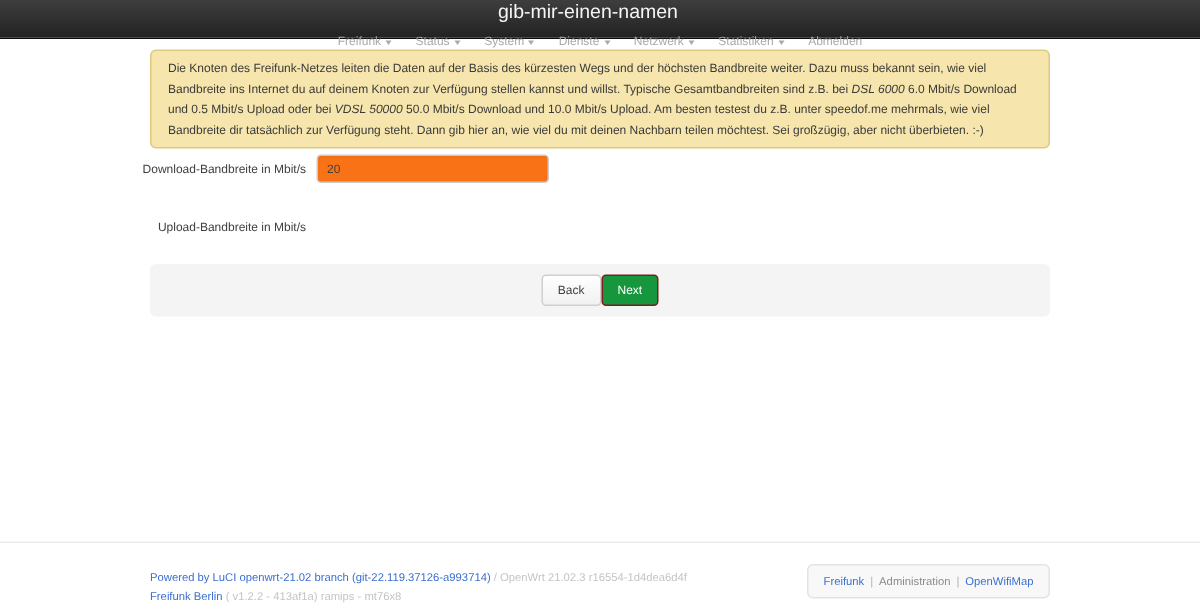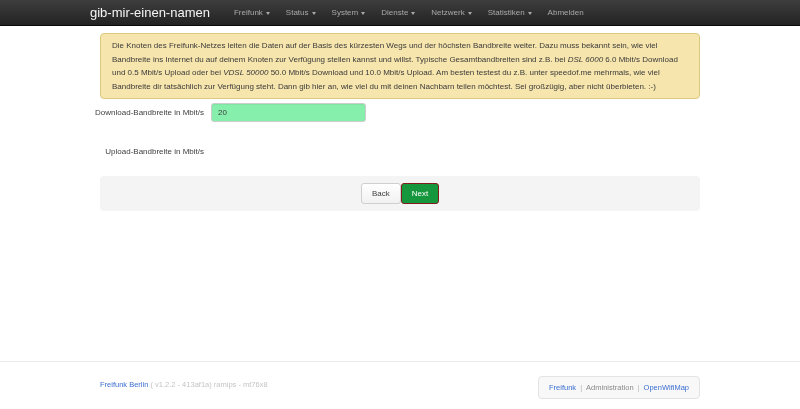--- a/index.html
+++ b/index.html
@@ -13,21 +13,21 @@
 
   
   .navbar {
     height: 26px;
     background: linear-gradient(var(--navbar-top, #3e3e3e), var(--navbar-bottom, #222222));
     border-bottom: 1px solid #0a0a0a;
     display: flex; align-items: stretch;
   }
   .navbar-inner {
     width: 620px; margin: 0 auto;
-    display: flex; align-items: center;
+    display: flex; align-items: center; flex-direction: column;
   }
   .brand {
     color: #f5f5f5; font-size: 13px; font-weight: 400;
     margin-right: 16px; white-space: nowrap; cursor: pointer;
   }
   .nav-menu { display: flex; align-items: center; height: 100%; }
   .nav-item {
     display: flex; align-items: center; gap: 3px;
     padding: 0 8px; height: 26px;
     color: #a9a9a9; font-size: 8px; cursor: pointer; white-space: nowrap;
@@ -64,21 +64,21 @@
   .form-label {
     justify-self: end;
     white-space: nowrap;
     font-size: 8px; color: #404040;
   }
   .text-input {
     width: 155px; height: 19px;
     border: 1px solid #ccc; border-radius: 3px;
     padding: 0 6px; font-size: 8px; color: #404040;
     font-family: "Liberation Sans", sans-serif;
-    background: #86efac;
+    background: #f97316;
     box-shadow: inset 0 1px 1px rgba(0,0,0,0.05);
     outline: none;
   }
 
   
   .actions {
     margin-top: 20px;
     background: #f4f4f4;
     border-radius: 4px;
     padding: 7px 8px;
@@ -180,20 +180,23 @@
     <button class="btn btn-back">Back</button>
     <button class="btn btn-next">Next</button>
   </div>
 
 </main>
 
 <footer class="footer">
   <div class="footer-inner">
     <div class="footer-left">
       <div>
+        <a class="link">Powered by LuCI openwrt-21.02 branch (git-22.119.37126-a993714)</a><span class="muted"> / OpenWrt 21.02.3 r16554-1d4dea6d4f</span>
+      </div>
+      <div>
         <a class="link">Freifunk Berlin</a><span class="muted"> ( v1.2.2 - 413af1a) ramips - mt76x8</span>
       </div>
     </div>
     <nav class="footer-nav">
       <a class="link">Freifunk</a>
       <span class="sep">|</span>
       <a class="current">Administration</a>
       <span class="sep">|</span>
       <a class="link">OpenWifiMap</a>
     </nav>

